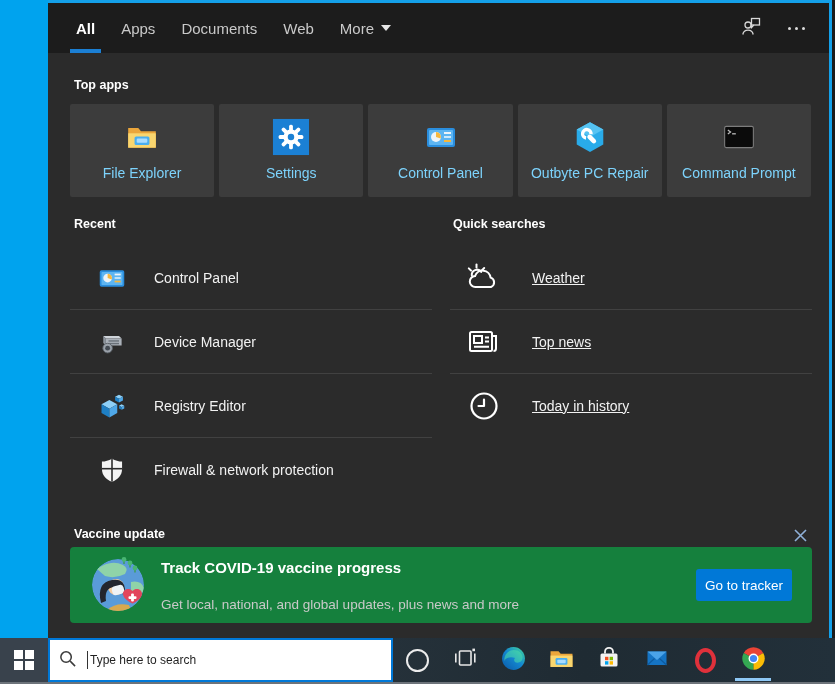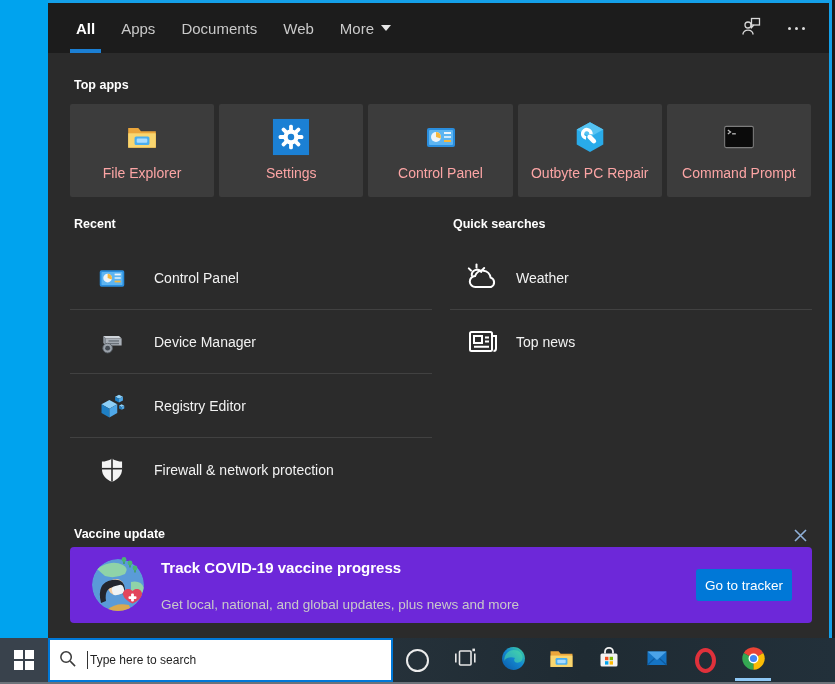--- a/index.html
+++ b/index.html
@@ -28,33 +28,33 @@
   .nav-right{margin-left:auto;display:flex;align-items:center;gap:26px;}
   .dots{display:flex;gap:4px;}
   .dots i{width:3px;height:3px;border-radius:50%;background:#dcdcdc;}
   
   .sec-title{position:absolute;font-size:12.5px;font-weight:bold;color:#fff;}
   
   .tiles{position:absolute;left:22px;top:101px;width:741px;height:93px;display:flex;gap:5px;}
   .tile{flex:1;background:#3c3c3c;border-radius:2px;display:flex;flex-direction:column;
         align-items:center;justify-content:flex-start;padding-top:13px;box-sizing:border-box;}
   .tile .ticon{height:40px;display:flex;align-items:center;justify-content:center;}
-  .tile .tlabel{margin-top:8px;font-size:14px;color:#fca5a5;}
+  .tile .tlabel{margin-top:8px;font-size:14px;color:#7dd3fc;}
   
   .list{position:absolute;}
   .lrow{height:63px;display:flex;align-items:center;border-bottom:1px solid #414141;}
   .lrow:last-child{border-bottom:none;}
   .lrow .licon{width:40px;display:flex;align-items:center;justify-content:center;margin-left:22px;}
   .lrow .llabel{margin-left:22px;font-size:14px;color:#f2f2f2;}
   .qrow .licon{margin-left:14px;}
-  .qrow .llabel{margin-left:12px;}
+  .qrow .llabel{margin-left:28px;text-decoration:underline;}
   
   .close-x{position:absolute;left:743px;top:523px;width:18px;height:18px;display:flex;
            align-items:center;justify-content:center;}
-  .banner{position:absolute;left:22px;top:544px;width:742px;height:76px;background:#6d28d9;
+  .banner{position:absolute;left:22px;top:544px;width:742px;height:76px;background:#15803d;
           border-radius:4px;display:flex;align-items:center;}
   .banner .bimg{margin-left:19px;width:58px;height:58px;flex:0 0 auto;}
   .banner .btxt{margin-left:14px;}
   .banner .btitle{font-size:15px;font-weight:bold;color:#fff;}
   .banner .bsub{font-size:13.5px;color:#c9c9c9;margin-top:21px;}
   .banner .bbtn{margin-left:auto;margin-right:20px;height:32px;padding:0 9px;background:#0078d7;
         color:#fff;font-size:13.5px;border:none;border-radius:3px;display:flex;align-items:center;
         font-family:inherit;}
   
   .taskbar{position:absolute;left:0;top:638px;width:835px;height:46px;
@@ -268,20 +268,29 @@
     <div class="lrow qrow">
       <span class="licon">
         <svg width="36" height="36" viewBox="0 0 36 36" fill="none" stroke="#fff" stroke-width="2">
           <rect x="4" y="8" width="22" height="19" rx="1.5"></rect>
           <path d="M26 12h4v12.5a2.5 2.5 0 0 1-2.5 2.5"></path>
           <rect x="8" y="12" width="8" height="7"></rect>
           <path d="M19 13.5h4M19 17.5h4M8 22.8h15"></path>
         </svg>
       </span>
       <span class="llabel">Top news</span>
+    </div>
+    <div class="lrow qrow">
+      <span class="licon">
+        <svg width="36" height="36" viewBox="0 0 36 36" fill="none" stroke="#fff" stroke-width="2.2" stroke-linecap="round">
+          <circle cx="18" cy="18" r="12.5"></circle>
+          <path d="M18 18v-6.5M18 18h-5.5"></path>
+        </svg>
+      </span>
+      <span class="llabel">Today in history</span>
     </div>
   </div>
 
   <div class="sec-title" style="left:26px;top:524px;">Vaccine update</div>
   <div class="close-x">
     <svg width="15" height="15" viewBox="0 0 15 15" stroke="#8fb0d8" stroke-width="1.6">
       <path d="M2 2l11 11M13 2L2 13"></path>
     </svg>
   </div>
   <div class="banner">

